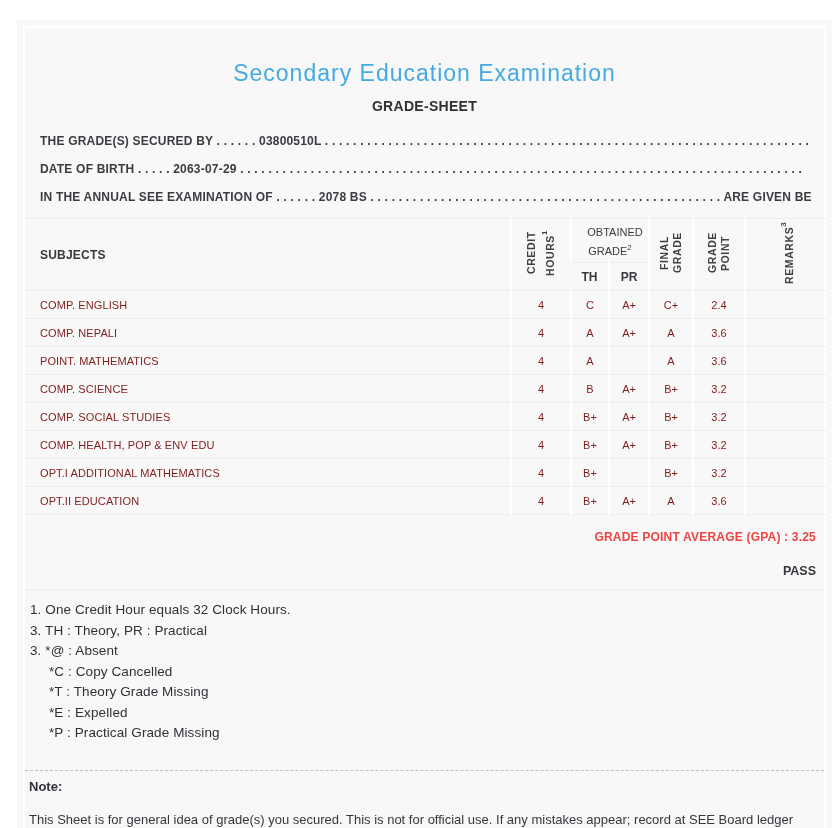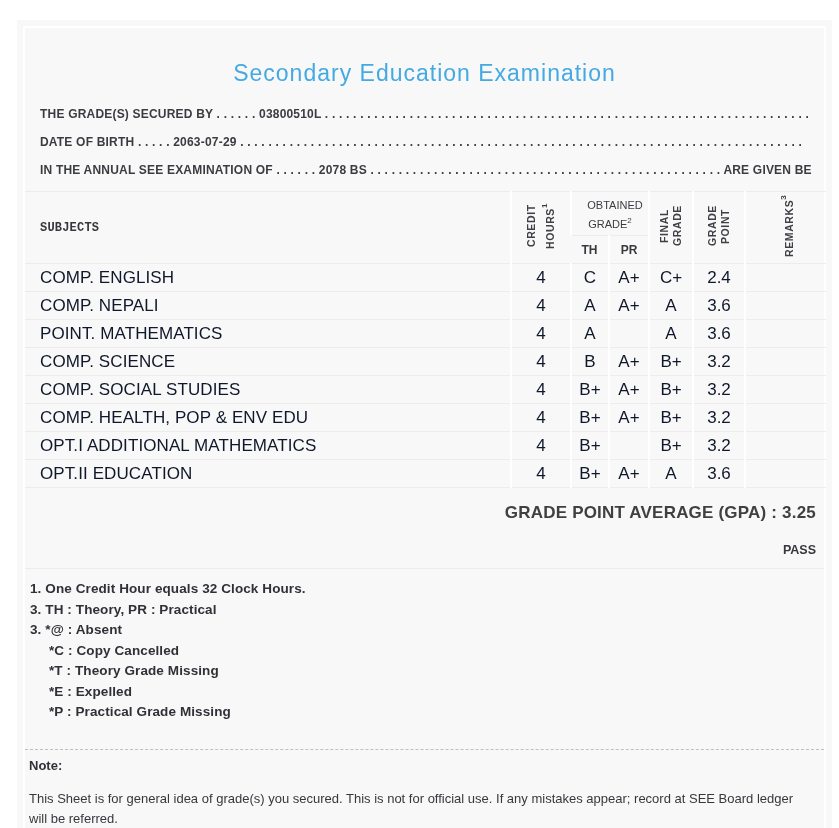--- a/index.html
+++ b/index.html
@@ -23,52 +23,53 @@
   col.c-pr { width: 40px; } col.c-fg { width: 44px; } col.c-gp { width: 52px; }
   col.c-rm { width: 81px; }
   .grades th, .grades td { border-left: 2px solid #ffffff; vertical-align: middle;
     font-weight: 400; }
   .grades th:first-child, .grades td:first-child { border-left: none; }
   .grades thead th { border-top: 1px solid #ececec; border-bottom: 1px solid #ececec;
     text-align: center; }
   .grades thead tr.h1 th { height: 44px; }
   .grades thead tr.h2 th { height: 28px; font-size: 12px; font-weight: 600; color: #38393e; }
   th.subjects-h { text-align: left !important; padding-left: 15px; font-size: 12px;
-    font-weight: 600; color: #37383d; letter-spacing: .2px; font-family: Liberation Mono, monospace; }
+    font-weight: 600; color: #37383d; letter-spacing: .2px; }
   .vert { display: inline-block; writing-mode: vertical-rl; transform: rotate(180deg);
     height: 62px; font-size: 10.5px; font-weight: 700; letter-spacing: .6px;
     color: #3f4045; line-height: 13px; }
   .obt { font-size: 11px; font-weight: 400; color: #3b3c41; line-height: 16px; margin-left: 10px; }
   sup { font-size: 8px; }
-  .grades tbody td { height: 28px; border-top: 1px solid #ececec; font-size: 17px;
-    text-align: center; color: #0f172a; }
+  .grades tbody td { height: 28px; border-top: 1px solid #ececec; font-size: 11px;
+    text-align: center; color: #7f1d1d; }
   .grades tbody tr:last-child td { border-bottom: 1px solid #ececec; }
   .grades tbody td.subject { text-align: left; padding-left: 15px; letter-spacing: .1px; }
 
   .summary { border-bottom: 1px solid #ececec; text-align: right; padding: 15px 8px 11px 0; }
-  .summary .gpa { font-size: 17px; font-weight: 700; color: #404040; letter-spacing: .2px; }
+  .summary .gpa { font-size: 12px; font-weight: 700; color: #ef4444; letter-spacing: .2px; }
   .summary .result { margin-top: 20px; font-size: 12.5px; font-weight: 700; color: #37383d; }
 
-  .footnotes { margin-top: 10px; padding-left: 5px; font-weight: bold; }
+  .footnotes { margin-top: 10px; padding-left: 5px; }
   .footnote { font-size: 13.5px; line-height: 20.5px; color: #303137; letter-spacing: .1px; }
   .footnote.indent { padding-left: 19px; }
 
   .dashed { border-top: 1px dashed #c0c0c0; margin-top: 26px; }
   .note-label { margin-top: 8px; padding-left: 4px; font-size: 13px; font-weight: 600;
     color: #313237; }
   .note-text { margin-top: 16px; padding: 0 14px 0 4px; font-size: 13px; line-height: 20px;
     color: #37383d; }
 </style>
 </head>
 <body>
 
 <div class="panel">
   <div class="inner">
 
     <div class="title">Secondary Education Examination</div>
+    <div class="subtitle">GRADE-SHEET</div>
 
     <div class="info">
       <div class="info-line">THE GRADE(S) SECURED BY . . . . . . 03800510L . . . . . . . . . . . . . . . . . . . . . . . . . . . . . . . . . . . . . . . . . . . . . . . . . . . . . . . . . . . . . . . . . . . . . . . . . .</div>
       <div class="info-line">DATE OF BIRTH . . . . . 2063-07-29 . . . . . . . . . . . . . . . . . . . . . . . . . . . . . . . . . . . . . . . . . . . . . . . . . . . . . . . . . . . . . . . . . . . . . . . . . . . . . . . .</div>
       <div class="info-line">IN THE ANNUAL SEE EXAMINATION OF . . . . . . 2078 BS . . . . . . . . . . . . . . . . . . . . . . . . . . . . . . . . . . . . . . . . . . . . . . . . . . ARE GIVEN BELOW . . .</div>
     </div>
 
     <table class="grades">
       <colgroup>
         <col class="c-sub">

